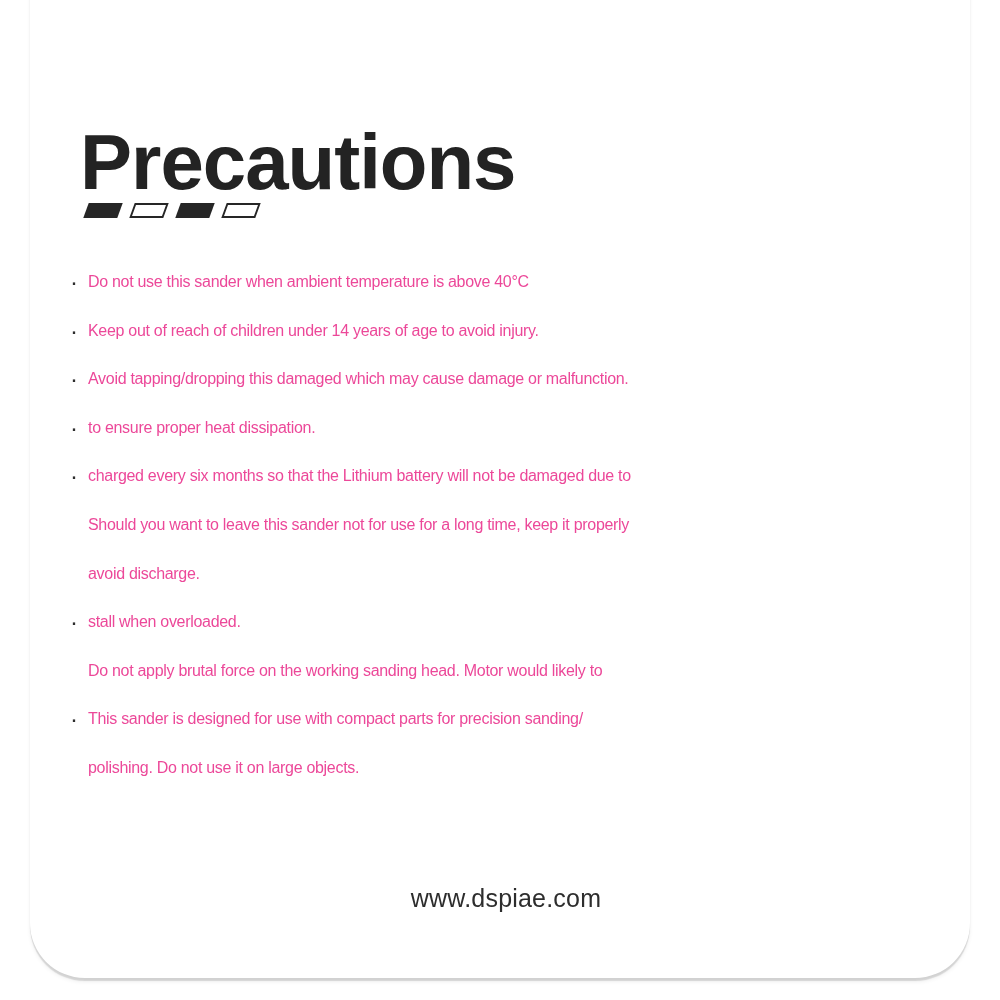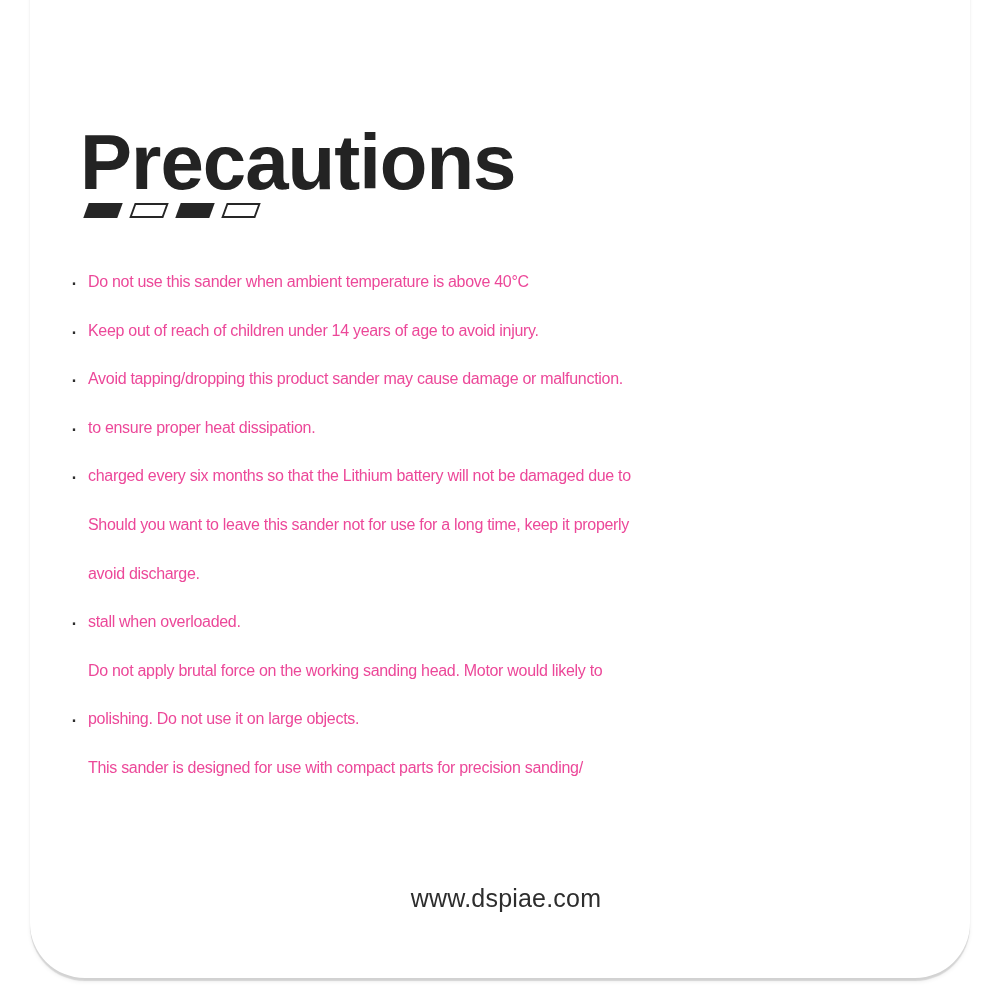--- a/index.html
+++ b/index.html
@@ -97,21 +97,21 @@
   <div class="item">
     <span class="bullet">·</span>
     <div class="lines">
       <div class="line">Keep out of reach of children under 14 years of age to avoid injury.</div>
     </div>
   </div>
 
   <div class="item">
     <span class="bullet">·</span>
     <div class="lines">
-      <div class="line">Avoid tapping/dropping this product sander may cause damage or malfunction.</div>
+      <div class="line">Avoid tapping/dropping this damaged which may cause damage or malfunction.</div>
     </div>
   </div>
 
   <div class="item">
     <span class="bullet">·</span>
     <div class="lines">
       <div class="line">to ensure proper heat dissipation.</div>
     </div>
   </div>
 
@@ -128,20 +128,20 @@
     <span class="bullet">·</span>
     <div class="lines">
       <div class="line">stall when overloaded.</div>
       <div class="line">Do not apply brutal force on the working sanding head. Motor would likely to</div>
     </div>
   </div>
 
   <div class="item">
     <span class="bullet">·</span>
     <div class="lines">
+      <div class="line">This sander is designed for use with compact parts for precision sanding/</div>
       <div class="line">polishing. Do not use it on large objects.</div>
-      <div class="line">This sander is designed for use with compact parts for precision sanding/</div>
     </div>
   </div>
 
 </div>
 
 <div class="footer">www.dspiae.com</div>
 
 </body></html>

